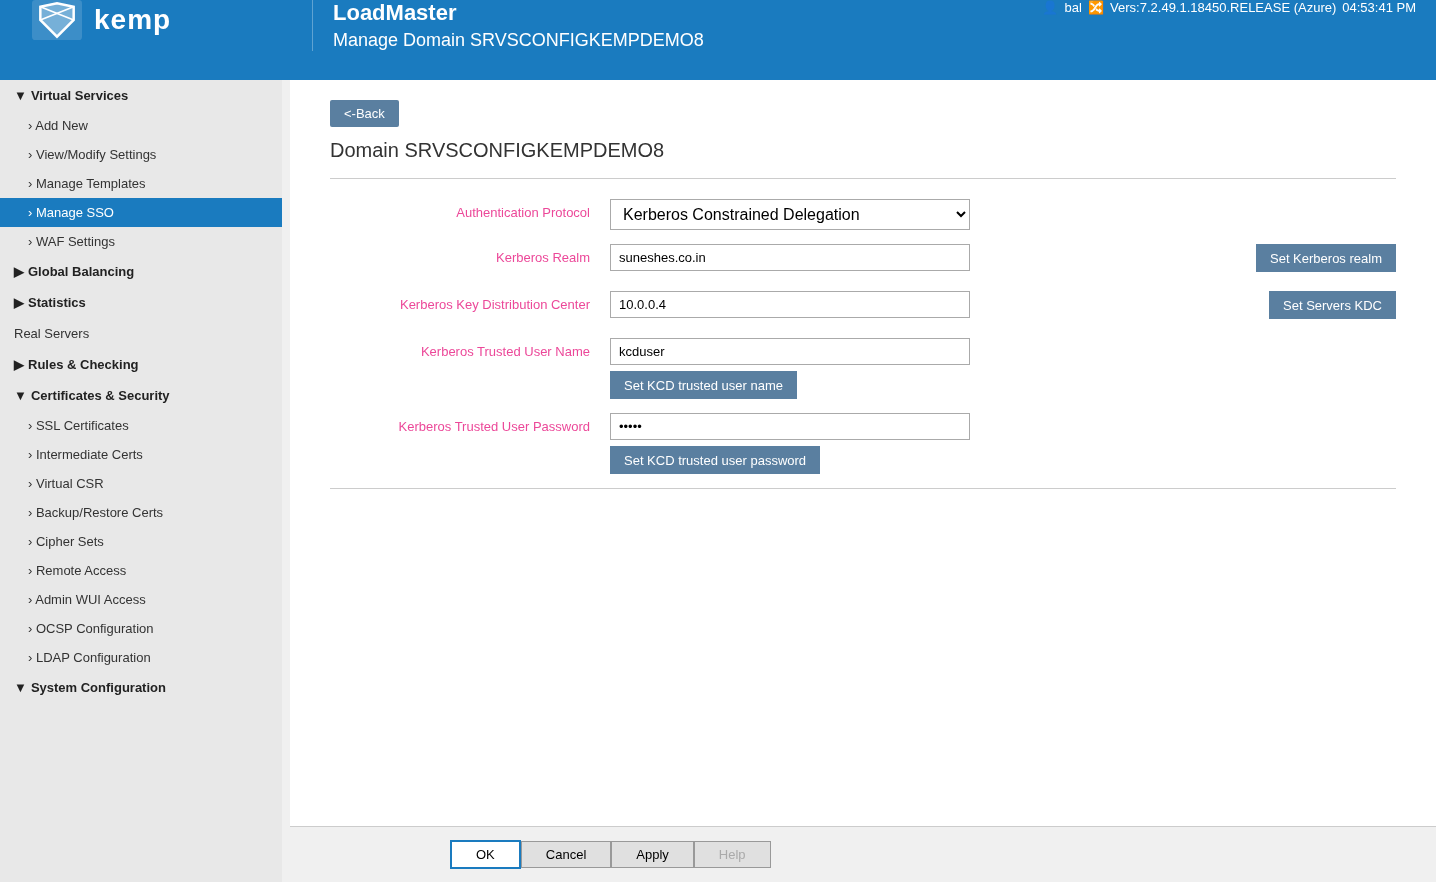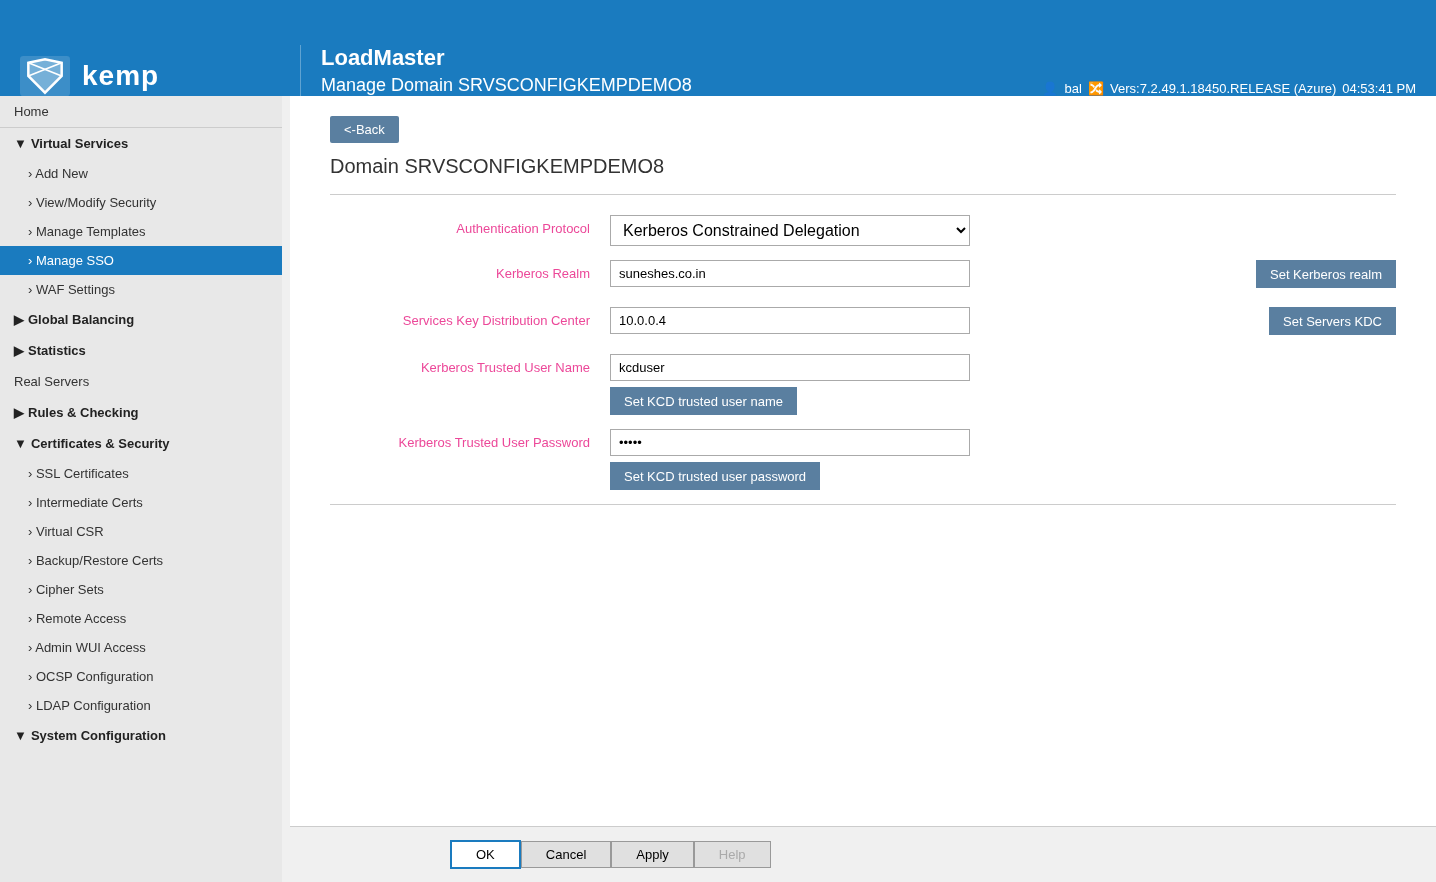--- a/index.html
+++ b/index.html
@@ -1,19 +1,19 @@
 <!DOCTYPE html>
 <html><head>
   <meta charset="utf-8">
   <style>
     * { box-sizing: border-box; margin: 0; padding: 0; }
     body { font-family: Arial, sans-serif; font-size: 13px; background: #f0f0f0; display: flex; flex-direction: column; height: 882px; overflow: hidden; }
 
     
-    .header { background: #1a7bbf; color: white; display: flex; align-items: flex-end; height: 96px; flex-shrink: 0; }
+    .header { background: #1a7bbf; color: white; display: flex; align-items: flex-start; height: 80px; flex-shrink: 0; padding-left: 12px; }
     .header-logo { background: #1a7bbf; display: flex; align-items: center; padding: 0 20px; min-width: 300px; }
     .logo-icon { width: 50px; height: 40px; margin-right: 12px; }
     .logo-text { font-size: 28px; font-weight: bold; color: white; letter-spacing: 1px; }
     .header-main { flex: 1; display: flex; flex-direction: column; justify-content: center; padding-left: 20px; border-left: 1px solid rgba(255,255,255,0.3); }
     .header-title { font-size: 22px; font-weight: bold; color: white; }
     .header-subtitle { font-size: 18px; color: white; margin-top: 4px; }
     .header-right { display: flex; align-items: flex-end; justify-content: center; padding: 0 20px; font-size: 13px; color: white; gap: 6px; }
     .header-user { display: flex; align-items: center; gap: 6px; }
 
     
@@ -79,28 +79,27 @@
     </div>
     <div>Vers:7.2.49.1.18450.RELEASE (Azure)</div>
     <div>04:53:41 PM</div>
   </div>
 </div>
 
 <div class="body">
 
   <div class="sidebar-wrapper">
     <div class="sidebar-scroll">
-      <div class="sidebar-home">Home</div>
 
       <div class="sidebar-section">
         <span>▼</span>
         <span>Virtual Services</span>
       </div>
       <div class="sidebar-child">› Add New</div>
-      <div class="sidebar-child">› View/Modify Security</div>
+      <div class="sidebar-child">› View/Modify Settings</div>
       <div class="sidebar-child">› Manage Templates</div>
       <div class="sidebar-child active">› Manage SSO</div>
       <div class="sidebar-child">› WAF Settings</div>
 
       <div class="sidebar-section">
         <span>▶</span>
         <span>Global Balancing</span>
       </div>
 
       <div class="sidebar-section">
@@ -159,21 +158,21 @@
       <div class="form-row">
         <div class="form-label">Kerberos Realm</div>
         <div class="form-control">
           <input type="text" value="suneshes.co.in" style="">
         </div>
         <button class="action-btn" style="margin-left:10px;height:28px;white-space:nowrap;">Set Kerberos realm</button>
       </div>
 
       
       <div class="form-row">
-        <div class="form-label">Services Key Distribution Center</div>
+        <div class="form-label">Kerberos Key Distribution Center</div>
         <div class="form-control">
           <input type="text" value="10.0.0.4" style="">
         </div>
         <button class="action-btn" style="margin-left:10px;height:28px;white-space:nowrap;">Set Servers KDC</button>
       </div>
 
       
       <div class="form-row">
         <div class="form-label">Kerberos Trusted User Name</div>
         <div class="form-control">

